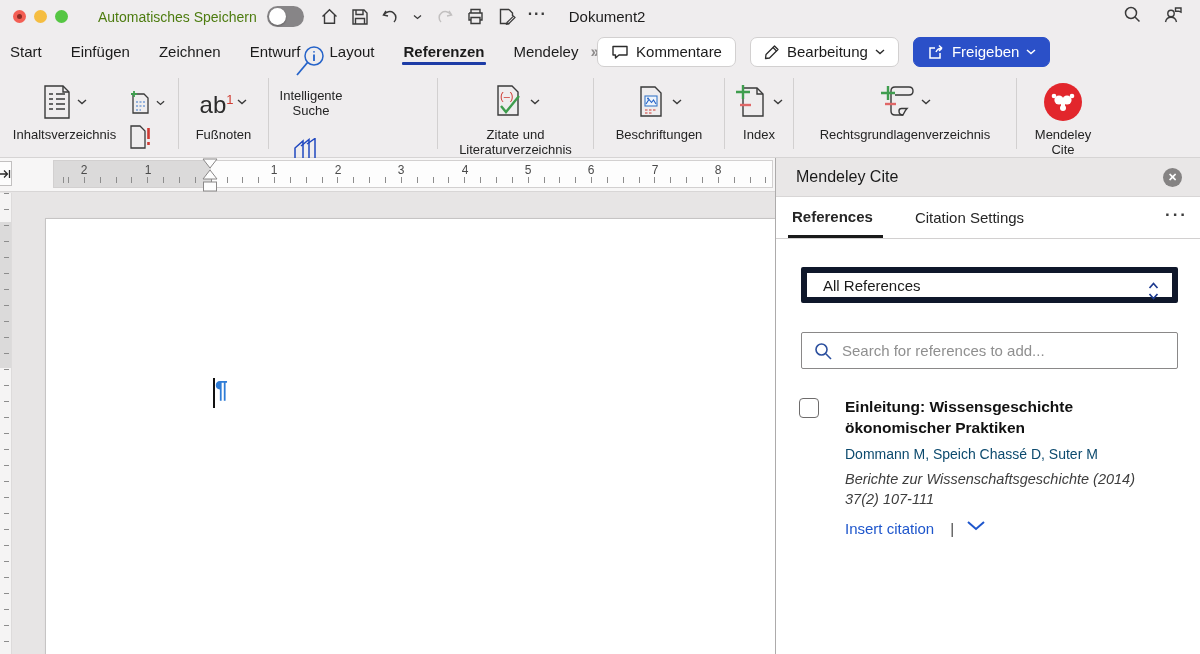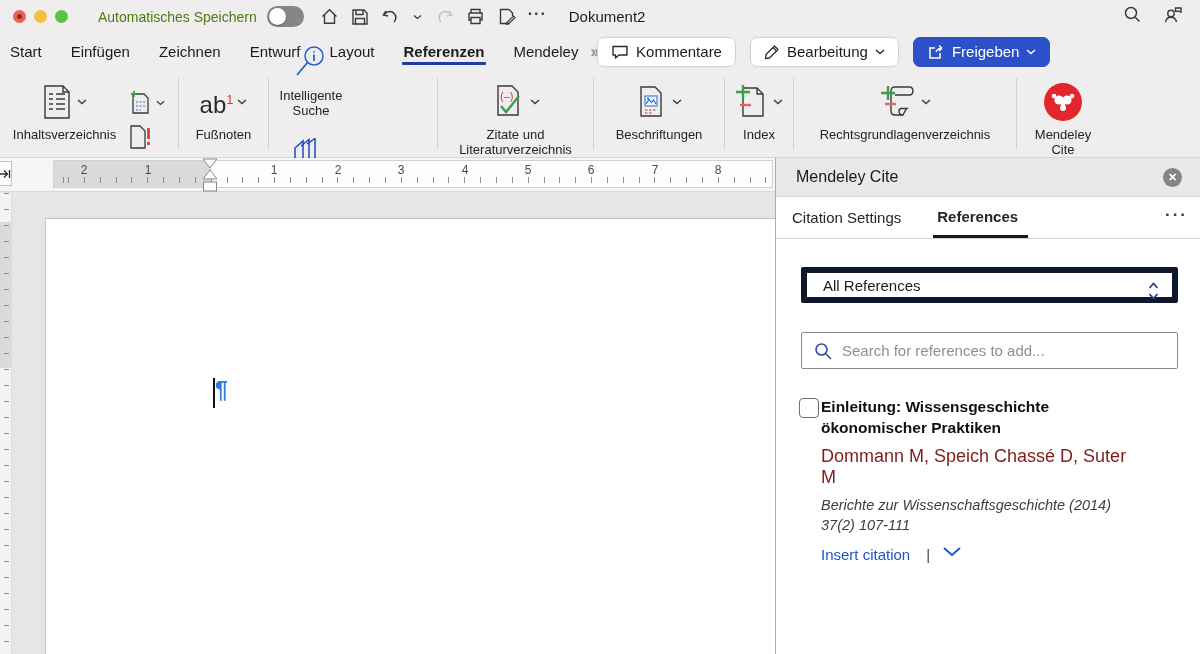--- a/index.html
+++ b/index.html
@@ -112,23 +112,23 @@
   .pselect .updown { position:absolute; right:13px; top:8px; }
   .psearch { margin-top:29px; height:37px; border:1px solid #8a8888; border-radius:2px;
     position:relative; }
   .psearch svg { position:absolute; left:12px; top:9px; }
   .psearch input { width:100%; height:100%; border:none; outline:none; padding-left:40px;
     font-size:15px; color:#8b5cf6; font-family:"Liberation Sans", sans-serif; background:transparent; }
   .psearch input::placeholder { color:#8f8f8f; }
   .refitem { margin-top:27px; position:relative; }
   .refcheck { position:absolute; left:-2px; top:2px; width:20px; height:20px;
     border:1.5px solid #6e6c6c; border-radius:4px; background:#fff; }
-  .refbody { margin-left:20px; width:324px; }
+  .refbody { margin-left:44px; width:324px; }
   .reftitle { font-size:15.5px; font-weight:bold; color:#111; line-height:21px; }
-  .refauthors { margin-top:8px; font-size:18px; color:#7f1d1d; }
+  .refauthors { margin-top:8px; font-size:14px; color:#0c4a6e; }
   .refsource { margin-top:7px; font-size:14.5px; font-style:italic; color:#3d3d3d; line-height:20px; }
   .refactions { margin-top:11px; display:flex; }
   .inslink { font-size:15px; color:#1e56cc; }
   .refsep { margin:0 12px 0 16px; color:#4a4a4a; font-size:15px; }
 </style>
 </head>
 <body>
 
 <div class="app">
 
@@ -457,22 +457,22 @@
         </div>
       </div>
     </div>
 
     <div class="panel">
       <div class="phead">
         <span class="ptitle">Mendeley Cite</span>
         <span class="pclose">✕</span>
       </div>
       <div class="ptabs">
+        <span class="ptab active">References</span>
         <span class="ptab">Citation Settings</span>
-        <span class="ptab active">References</span>
         <span class="pmore">···</span>
       </div>
       <div class="pbody">
         <div class="pselect">
           <span class="val">All References</span>
           <span class="updown">
             <svg width="11" height="20" viewBox="0 0 11 20" fill="none" stroke="#1d3a8f" stroke-width="1.7">
               <path d="M1.5 7 L5.5 2.5 L9.5 7"></path>
                 <path d="M1.5 13 L5.5 17.5 L9.5 13"></path>
               </svg>

